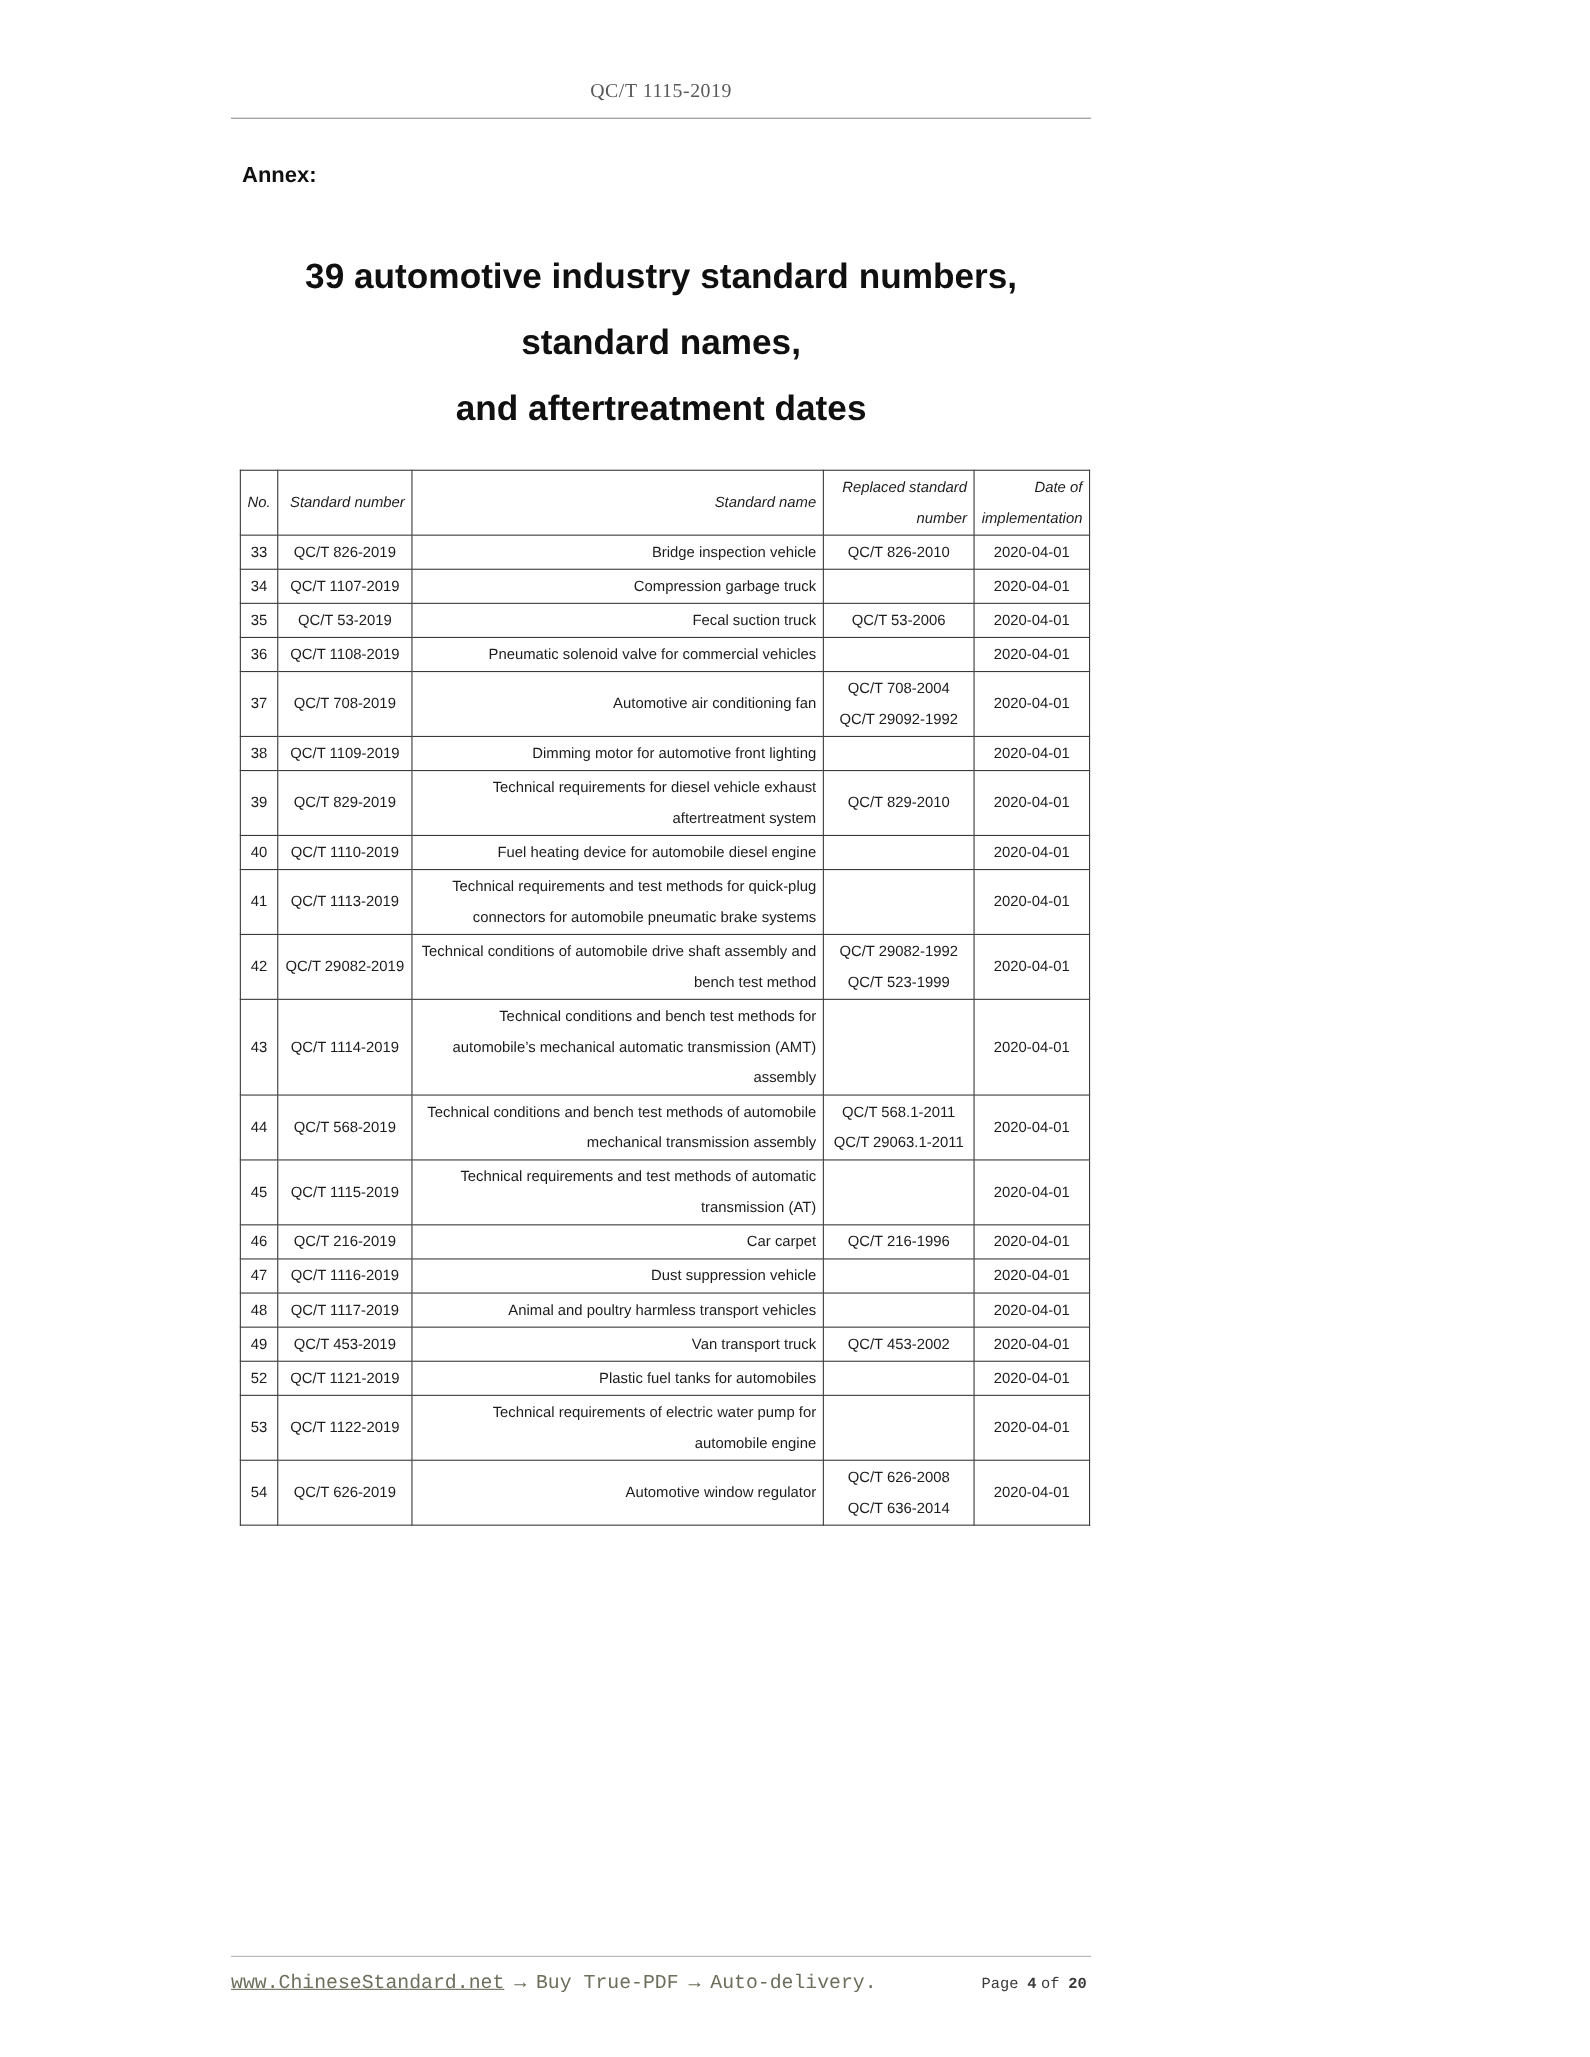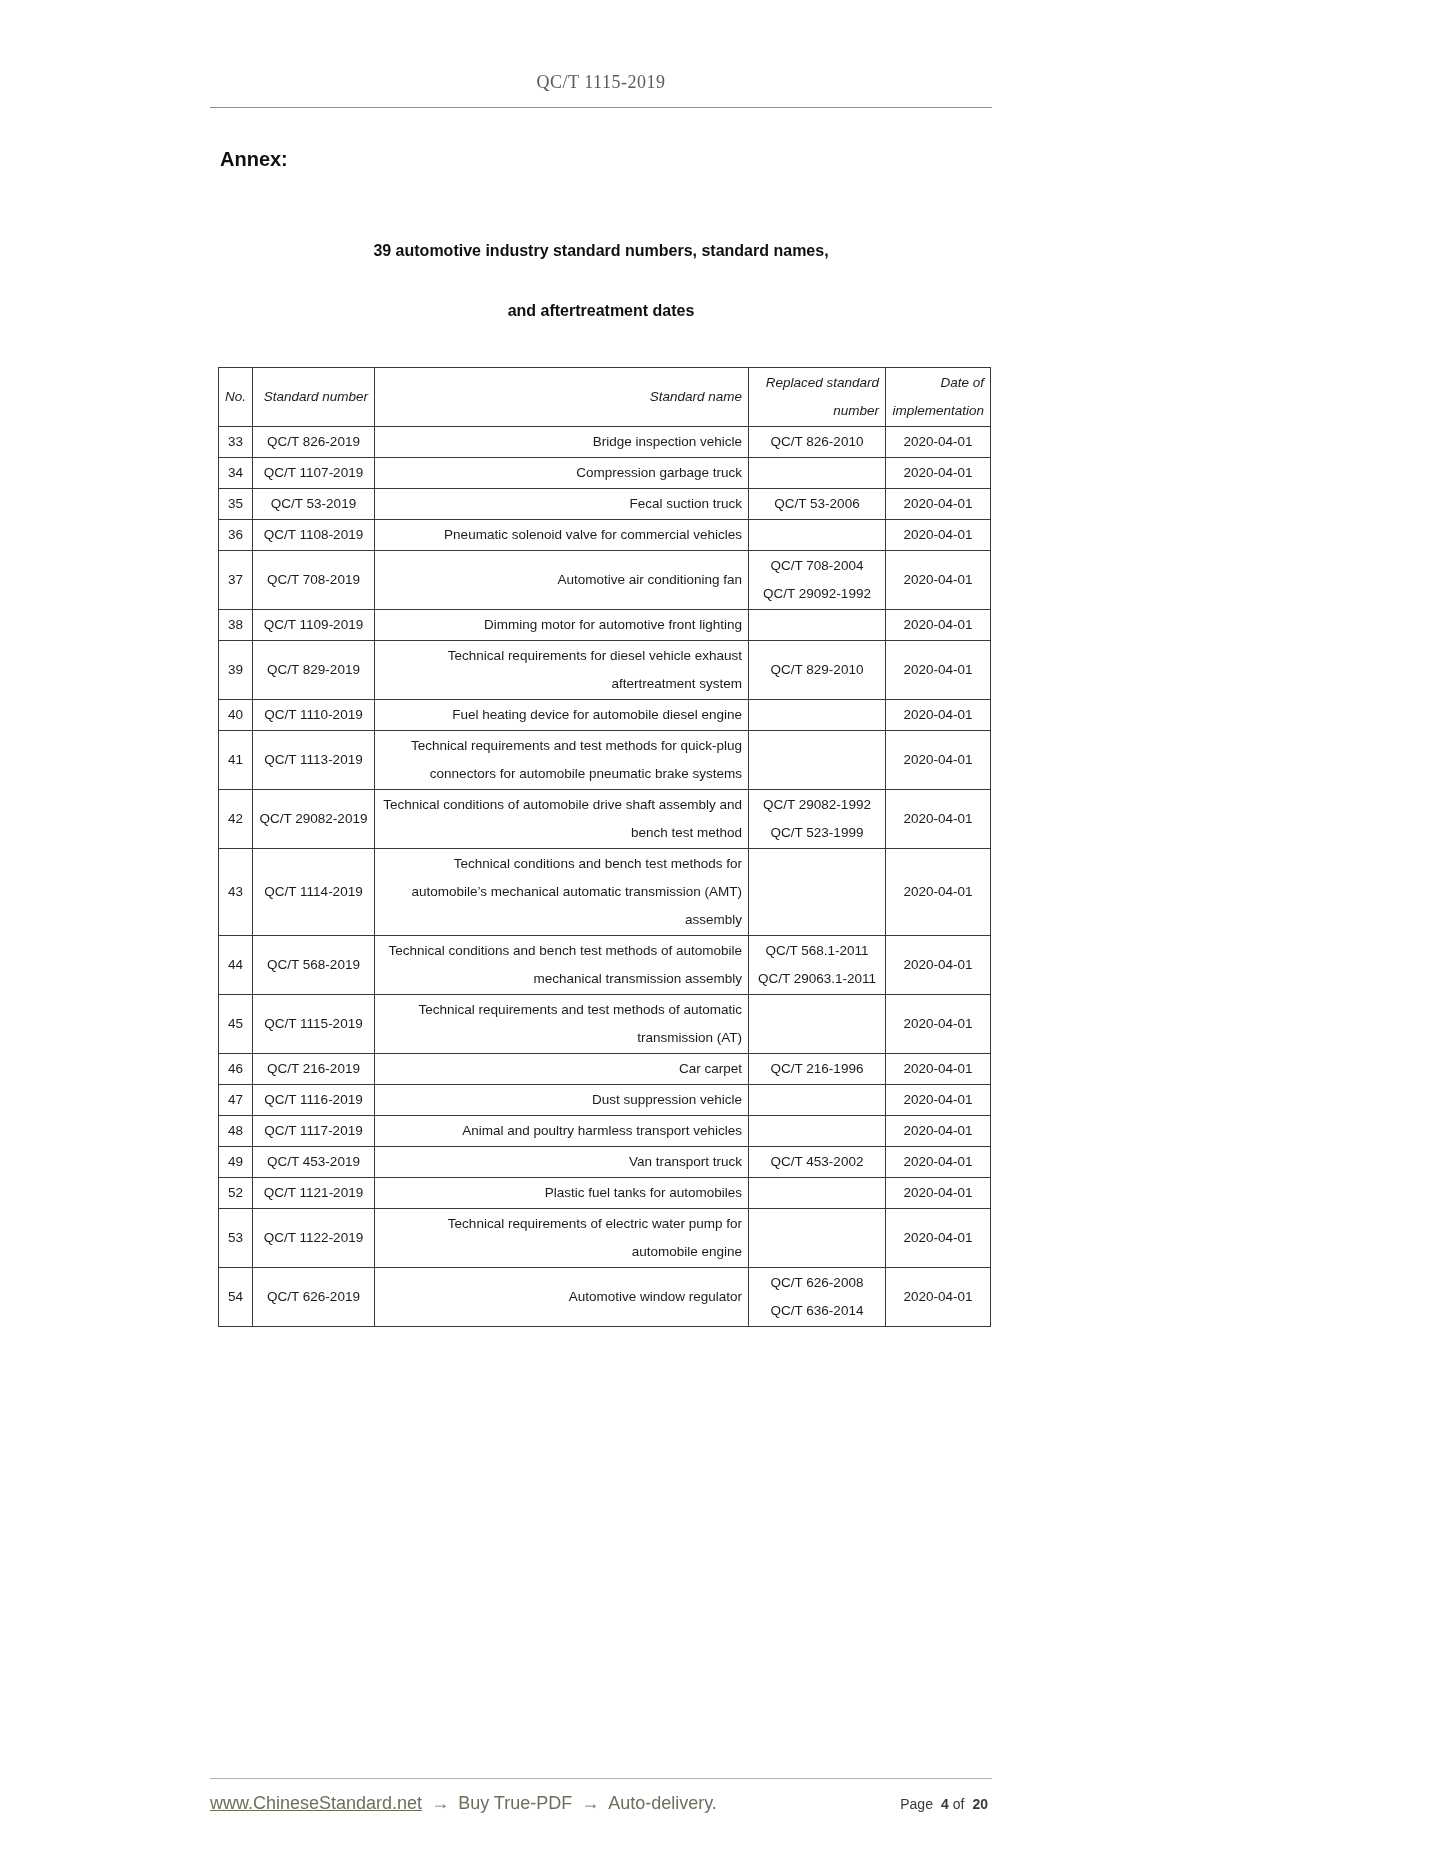--- a/index.html
+++ b/index.html
@@ -25,21 +25,21 @@
 
   .annex {
     margin:40px 0 0 10px;
     font-size:20px;
     font-weight:bold;
     color:#101010;
   }
   .doc-title {
     margin-top:50px;
     text-align:center;
-    font-size:16px;
+    font-size:32px;
     font-weight:bold;
     color:#101010;
     line-height:60px;
   }
 
   table.standards {
     margin:26px 0 0 8px;
     width:772px;
     border-collapse:collapse;
     table-layout:fixed;
@@ -59,21 +59,21 @@
 
   .footer {
     position:absolute;
     left:210px; top:1778px;
     width:782px;
     border-top:1px solid #b3b3b3;
     padding-top:14px;
     display:flex;
     justify-content:space-between;
     align-items:baseline;
-    font-family:Liberation Sans, sans-serif;
+    font-family:Liberation Mono, monospace;
   }
   .footer-left { font-size:18px; color:#6e6e5c; }
   .footer-left a { color:#6e6e5c; text-decoration:underline; cursor:pointer; }
   .footer-left .arrow { margin:0 9px; text-decoration:none; }
   .footer-right { font-size:14px; color:#3a3a3a; }
   .footer-right .pg-num { font-weight:bold; margin:0 4px; }
   .footer-right .pg-word { margin-right:4px; }
 </style>
 </head>
 <body>

